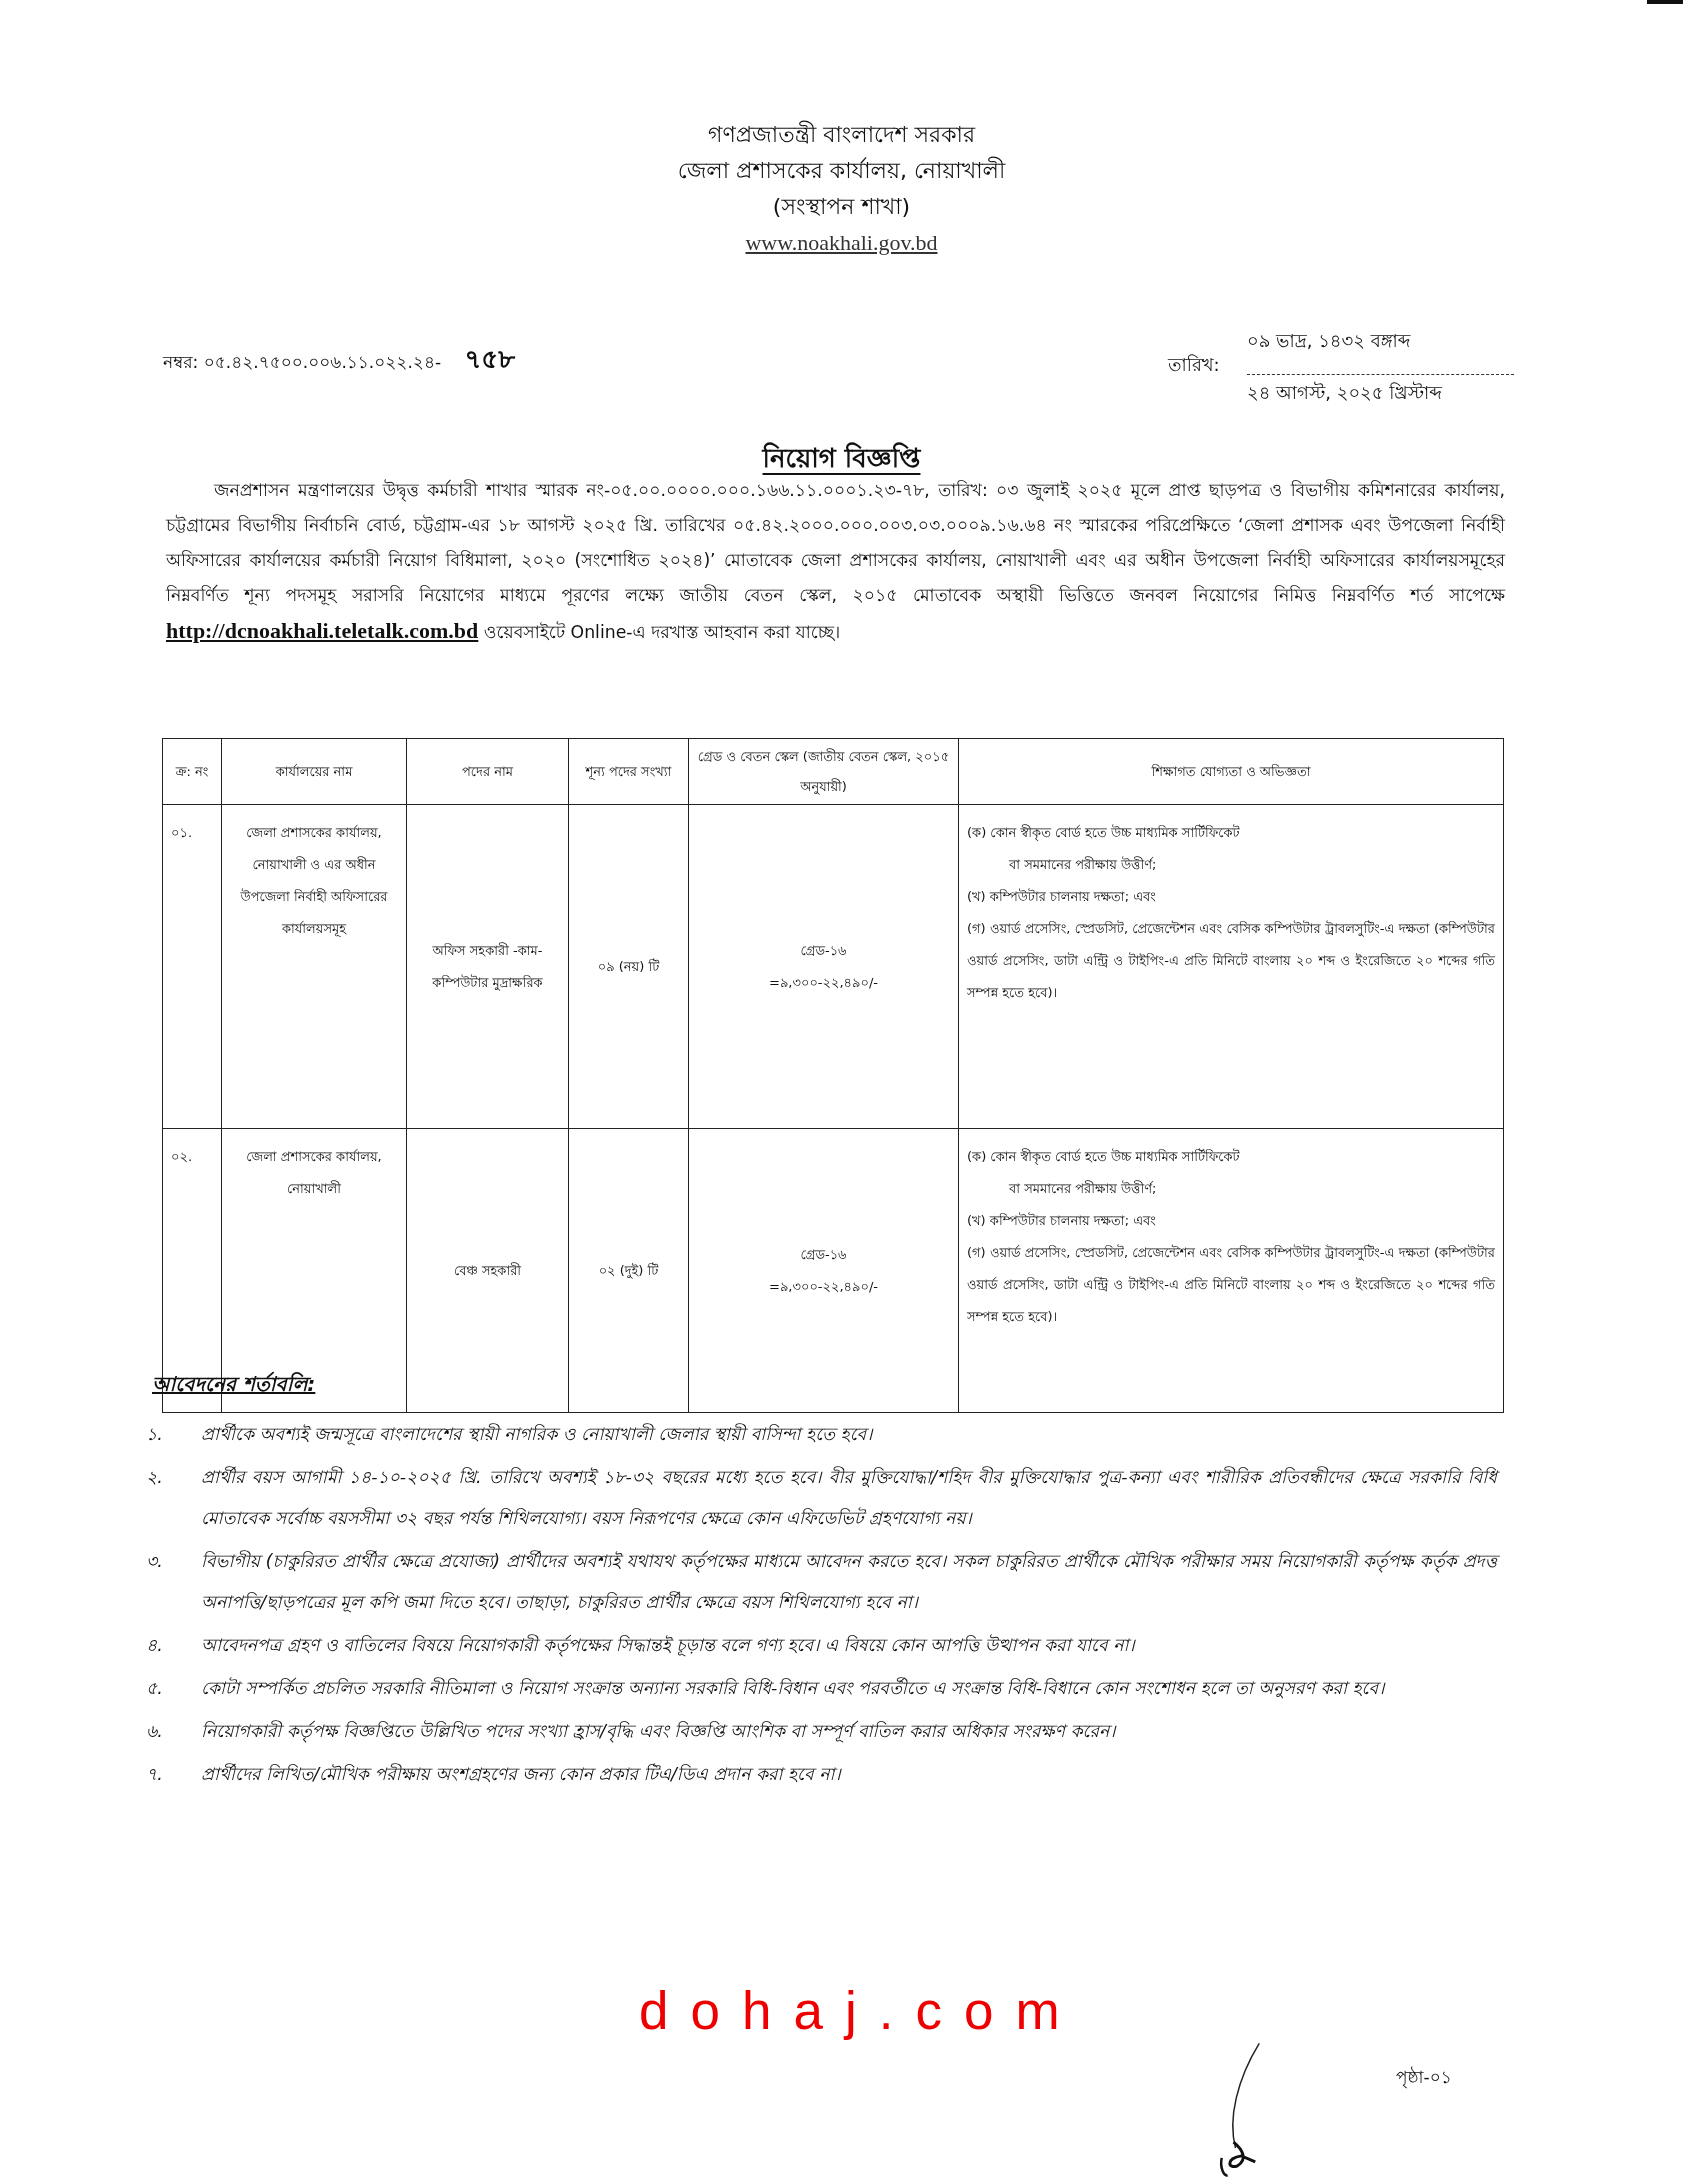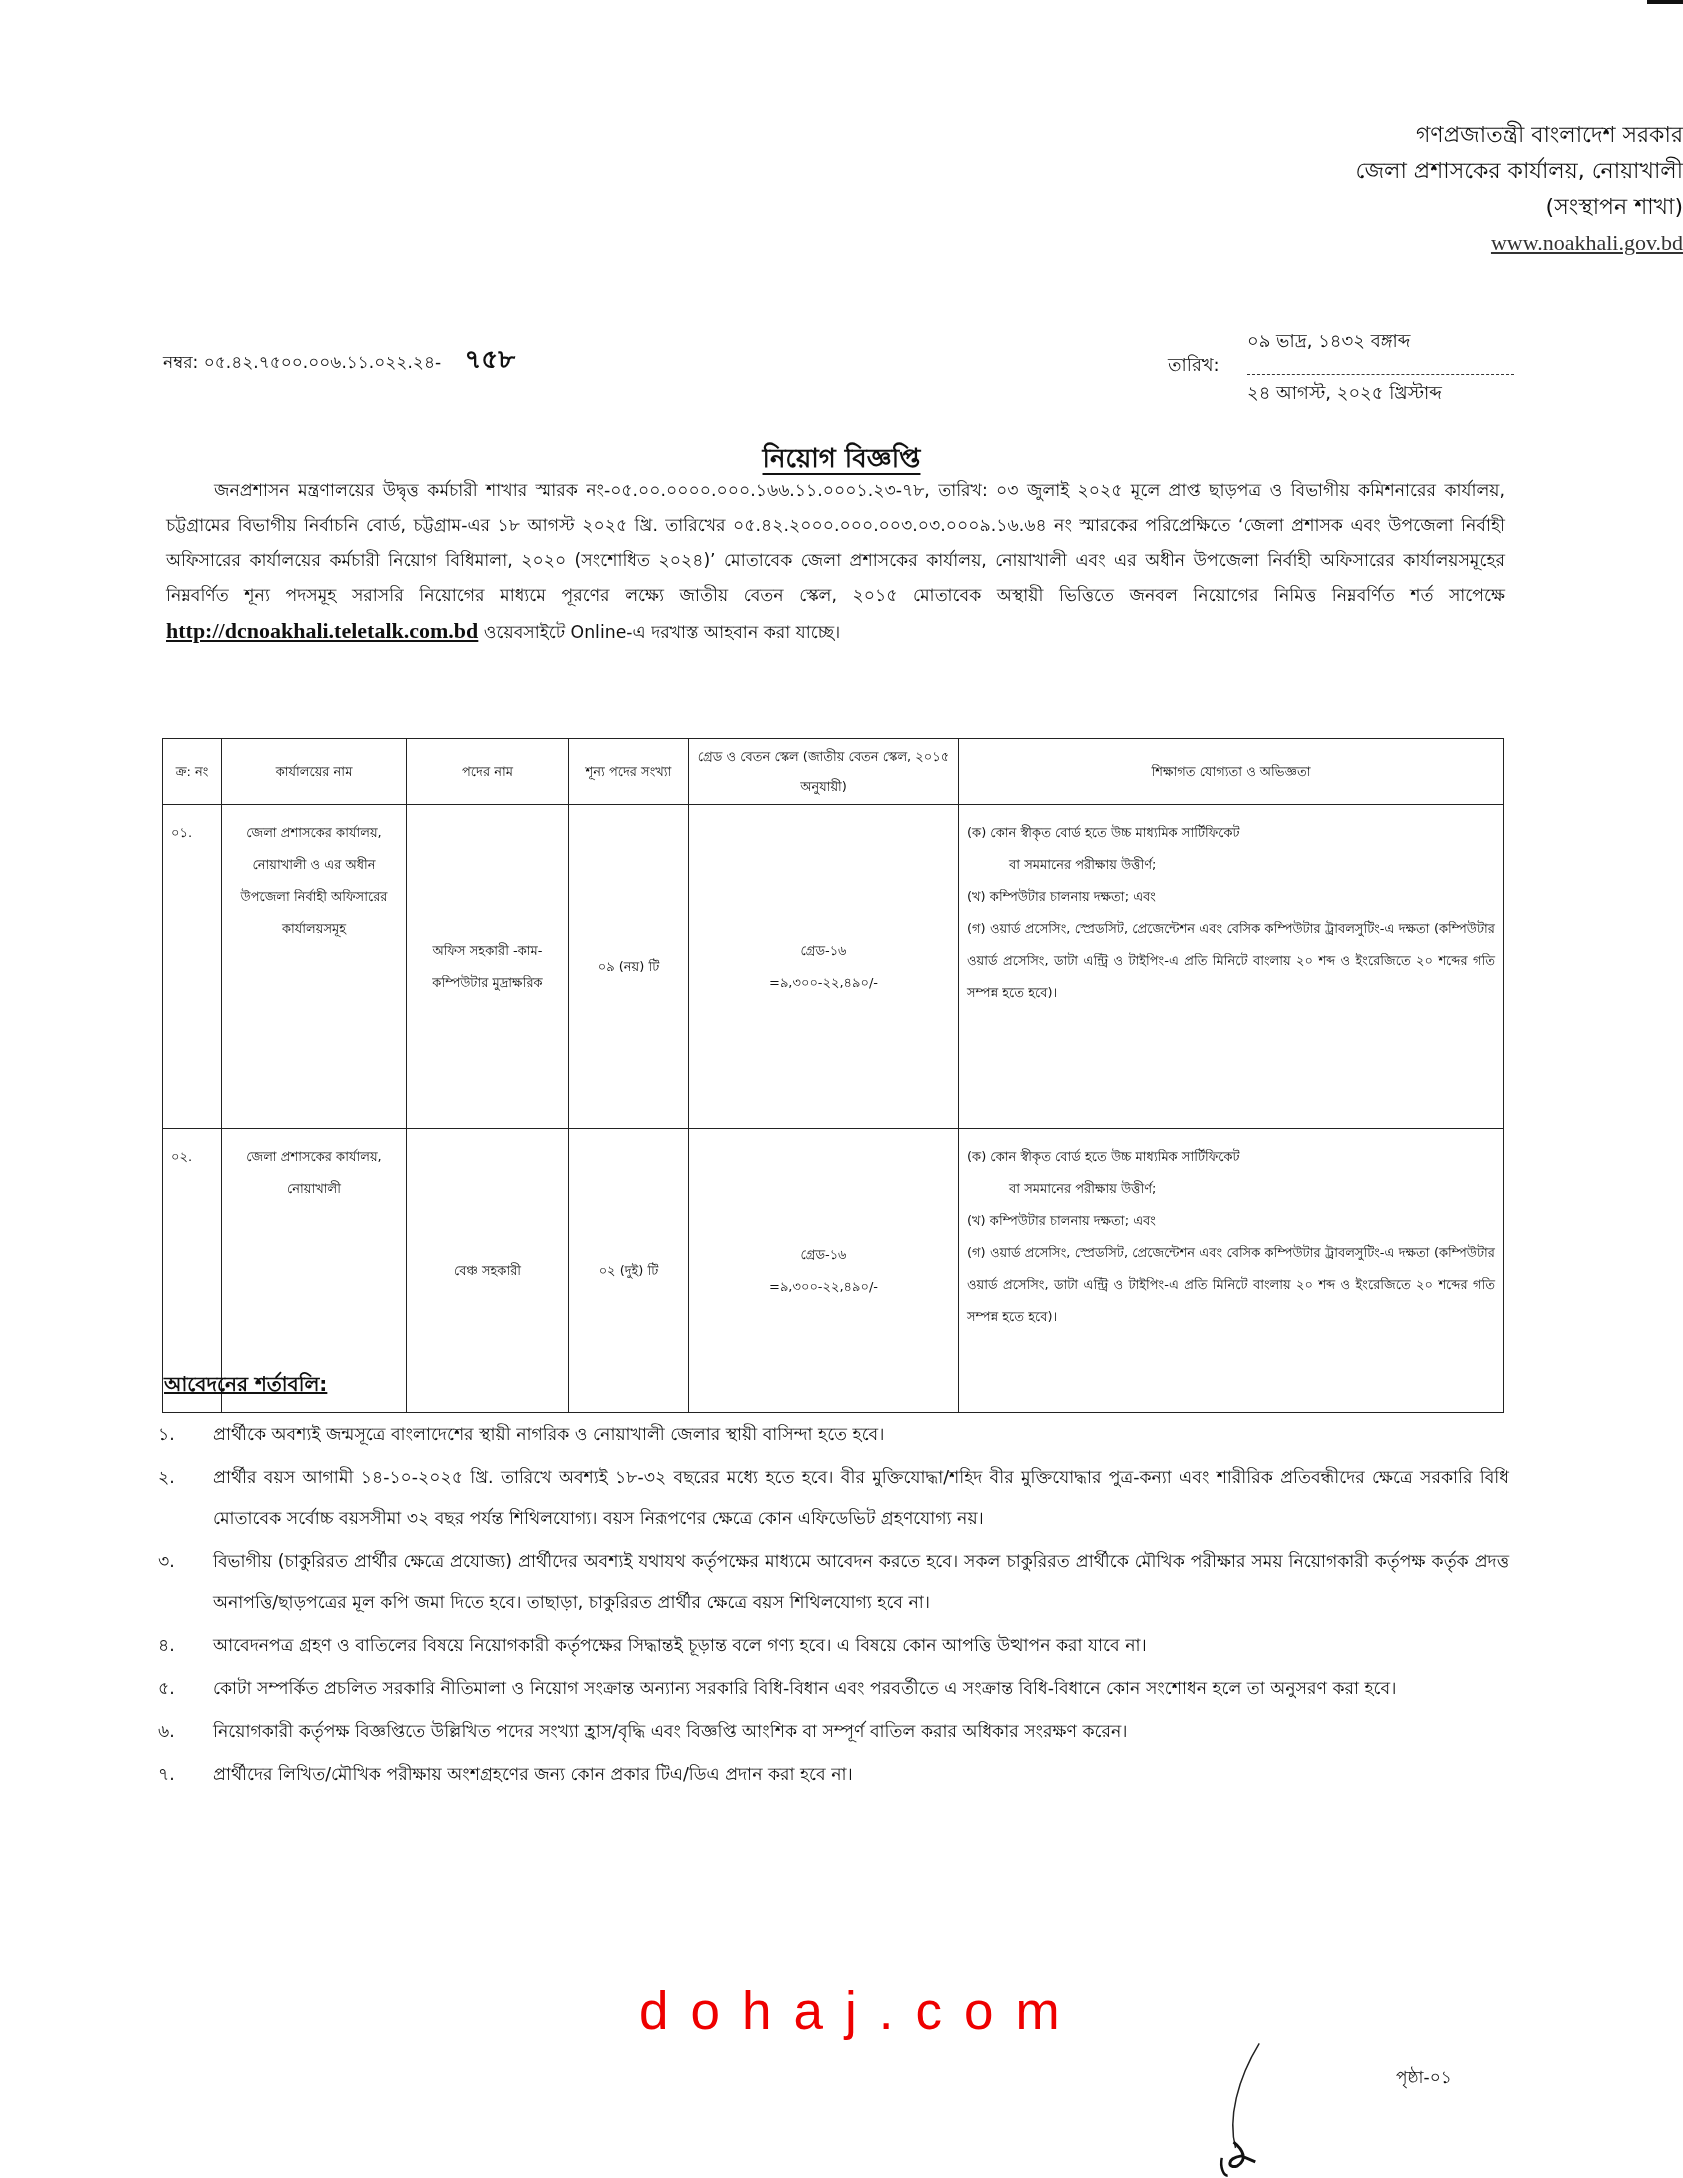--- a/index.html
+++ b/index.html
@@ -4,21 +4,21 @@
 <style>
   html, body { margin: 0; padding: 0; background: #ffffff; }
   body {
     width: 1683px; height: 2178px; position: relative; overflow: hidden;
     font-family: "DejaVu Sans", "Liberation Sans", sans-serif;
     color: #111111;
   }
   .page { position: absolute; left: 0; top: 0; width: 1683px; height: 2178px; }
   .corner-mark { position: absolute; right: 0; top: 0; width: 36px; height: 4px; background: #111; }
 
-  .header { position: absolute; left: 0; width: 1683px; top: 117px; text-align: right; }
+  .header { position: absolute; left: 0; width: 1683px; top: 117px; text-align: center; }
   .header .line { font-size: 22px; line-height: 36px; }
   .header .url { font-family: "Liberation Serif", serif; font-size: 22px; text-decoration: underline; line-height: 36px; color: #333; }
 
   .memo { position: absolute; left: 163px; top: 339px; font-size: 17px; }
   .memo .memo-hand { font-size: 26px; margin-left: 18px; font-weight: bold; }
 
   .date-block { position: absolute; left: 1168px; top: 327px; width: 347px; font-size: 18px; }
   .date-block .date-label { position: absolute; left: 0; top: 24px; }
   .date-block .date-lines { position: absolute; left: 79px; top: 0; width: 267px; }
   .date-block .bangla-date { border-bottom: 1.5px dashed #333; padding-bottom: 16px; white-space: nowrap; }
@@ -39,21 +39,21 @@
   .c-office { width: 168px; text-align: center; }
   .c-post { width: 149px; }
   .c-count { width: 107px; }
   .c-grade { width: 257px; }
   td.mid { text-align: center; vertical-align: middle !important; }
   .qual-line { text-align: justify; }
   .qual-indent { padding-left: 42px; }
   tr.row1 td { height: 299px; }
   tr.row2 td { height: 259px; }
 
-  .conditions { position: absolute; left: 158px; top: 1369px; width: 1351px; font-size: 17.3px; }
+  .conditions { position: absolute; left: 146px; top: 1369px; width: 1351px; font-size: 17.3px; font-style: italic; }
   .conditions h3 { margin: 0 0 12px 6px; font-size: 20px; font-weight: bold; text-decoration: underline; }
   .cond-item { display: flex; line-height: 41px; margin-bottom: 2px; }
   .cond-num { width: 55px; flex: 0 0 55px; }
   .cond-text { flex: 1; text-align: justify; }
 
   .watermark { position: absolute; left: 639px; top: 1980px; font-family: "Liberation Sans", sans-serif; font-size: 53px; color: #ee0000; letter-spacing: 22px; }
   .page-no { position: absolute; left: 1396px; top: 2064px; font-size: 17px; }
   .signature { position: absolute; left: 1198px; top: 2039px; width: 79px; height: 139px; }
 </style>
 </head>

